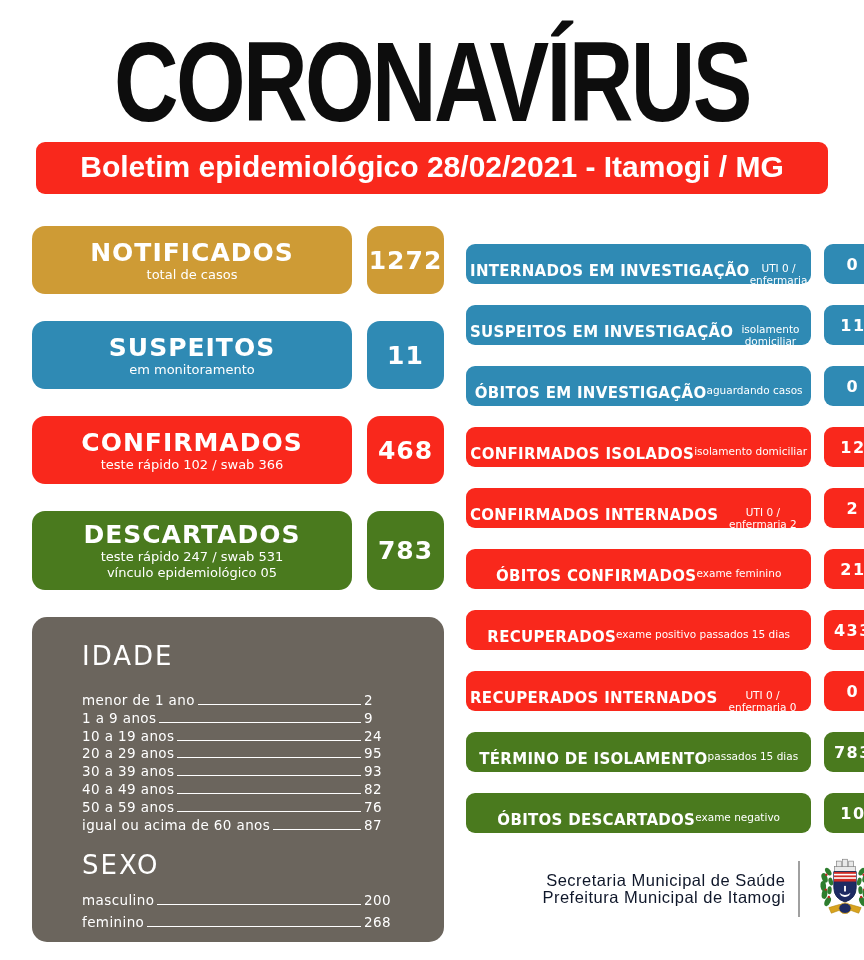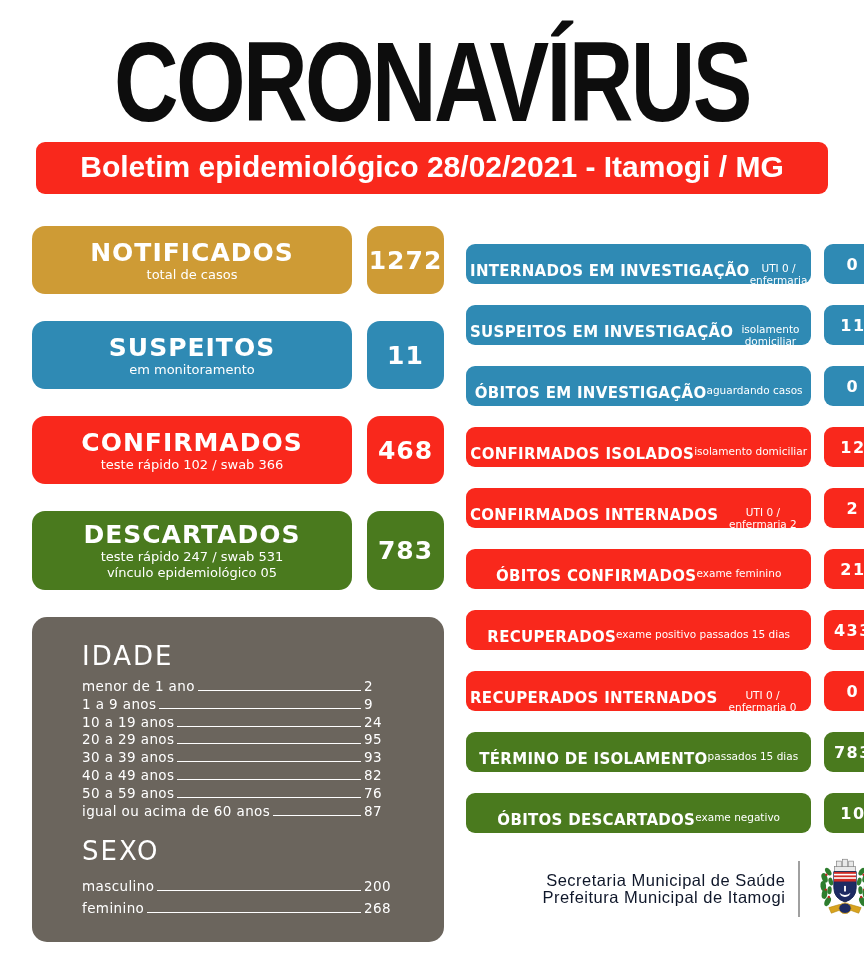--- a/index.html
+++ b/index.html
@@ -63,21 +63,21 @@
     width: 57px; flex: none; border-radius: 9px; color: #fff;
     display: flex; align-items: center; justify-content: center;
     font-size: 16px; font-weight: bold; letter-spacing: 1.5px;
   }
 
   
   .graybox {
     background: #6b655d; border-radius: 15px; color: #fff;
     height: 325px; margin-top: 23px; padding: 24px 46px 18px 50px;
   }
-  .dtitle { font-size: 26px; letter-spacing: 2px; line-height: 30px; margin-bottom: 7px; font-weight: normal; }
+  .dtitle { font-size: 26px; letter-spacing: 2px; line-height: 30px; margin-bottom: 21px; font-weight: normal; }
   .dtitle.second { margin-top: 16px; margin-bottom: 9px; }
   .drow { display: flex; align-items: baseline; font-size: 13.5px; line-height: 17.8px; letter-spacing: 0.4px; }
   .drow.sexo { line-height: 22px; }
   .dlabel { white-space: nowrap; }
   .leader { flex: 1; border-bottom: 1.5px solid #ffffff; margin: 0 3px 3px 3px; min-width: 14px; }
   .dval { width: 34px; flex: none; text-align: left; }
 
   
   .footer { display: flex; justify-content: flex-end; align-items: center; gap: 13px; margin-top: 25px; padding-right: 4px; }
   .footer-text {

